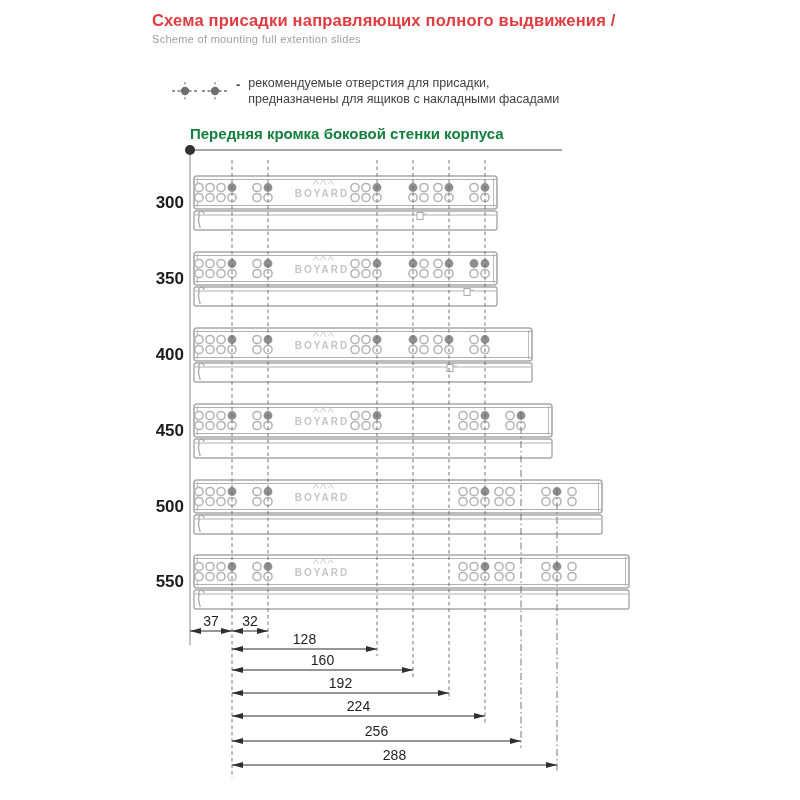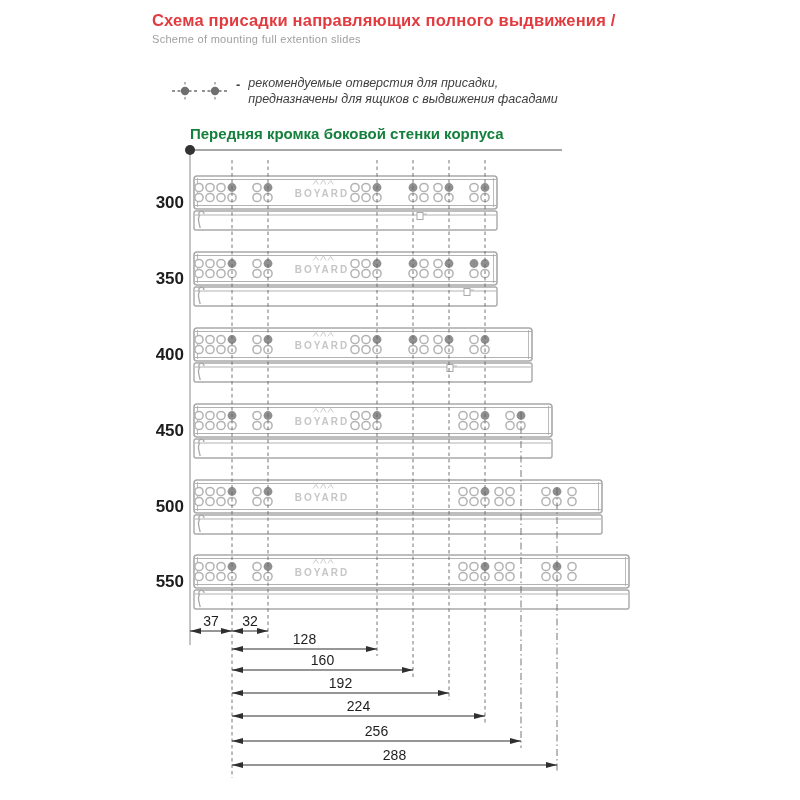--- a/index.html
+++ b/index.html
@@ -6,21 +6,21 @@
   #page{position:relative;width:800px;height:778px;background:#ffffff;overflow:hidden;
         font-family:"Liberation Sans", sans-serif;}
   .title-ru{position:absolute;left:152px;top:11px;font-size:16.5px;font-weight:bold;
             color:#e23b3f;letter-spacing:.2px;white-space:nowrap;}
   .title-en{position:absolute;left:152px;top:33px;font-size:11px;color:#9f9f9f;
             letter-spacing:.3px;white-space:nowrap;}
   .legend{position:absolute;left:172px;top:76px;display:flex;align-items:flex-start;}
   .legend-icons{display:flex;align-items:center;margin-top:4px;}
   .legend-icons svg{display:block;margin-right:4px;}
   .legend-dash{font-size:13px;color:#3f3f3f;margin:1px 8px 0 4px;font-weight:bold;}
-  .legend-text{font-size:12.5px;font-style:italic;color:#3f3f3f;line-height:15.5px;
+  .legend-text{font-size:12.5px;color:#3f3f3f;line-height:15.5px;
                white-space:nowrap;}
   .header-label{position:absolute;left:190px;top:125px;width:372px;text-align:left;
                 font-size:15px;font-weight:bold;color:#15803d;white-space:nowrap;}
   svg.diagram{position:absolute;left:0;top:0;}
 </style>
 </head>
 <body>
 
 <div id="page">
 
@@ -36,21 +36,21 @@
       </svg>
       <svg width="26" height="22" viewBox="0 0 26 22">
         <line x1="0" y1="11" x2="26" y2="11" stroke="#6f6f6f" stroke-width="1.3" stroke-dasharray="3,2.5"></line>
         <line x1="13" y1="2" x2="13" y2="20" stroke="#6f6f6f" stroke-width="1" stroke-dasharray="2.5,2.5"></line>
         <circle cx="13" cy="11" r="4.2" fill="#6f6f6f"></circle>
       </svg>
     </span>
     <span class="legend-dash">-</span>
     <span class="legend-text">
       <span>рекомендуемые отверстия для присадки,</span><br>
-      <span>предназначены для ящиков с выдвижения фасадами</span>
+      <span>предназначены для ящиков с накладными фасадами</span>
     </span>
   </div>
 
   <div class="header-label">Передняя кромка боковой стенки корпуса</div>
 
   <svg class="diagram" width="800" height="800" viewBox="0 0 800 800">
       <line x1="190" y1="150" x2="562" y2="150" stroke="#8a8a8a" stroke-width="1.3"></line>
       <line x1="190" y1="150" x2="190" y2="645" stroke="#8a8a8a" stroke-width="1"></line>
       <circle cx="190" cy="150" r="5" fill="#333"></circle>
       <g>

